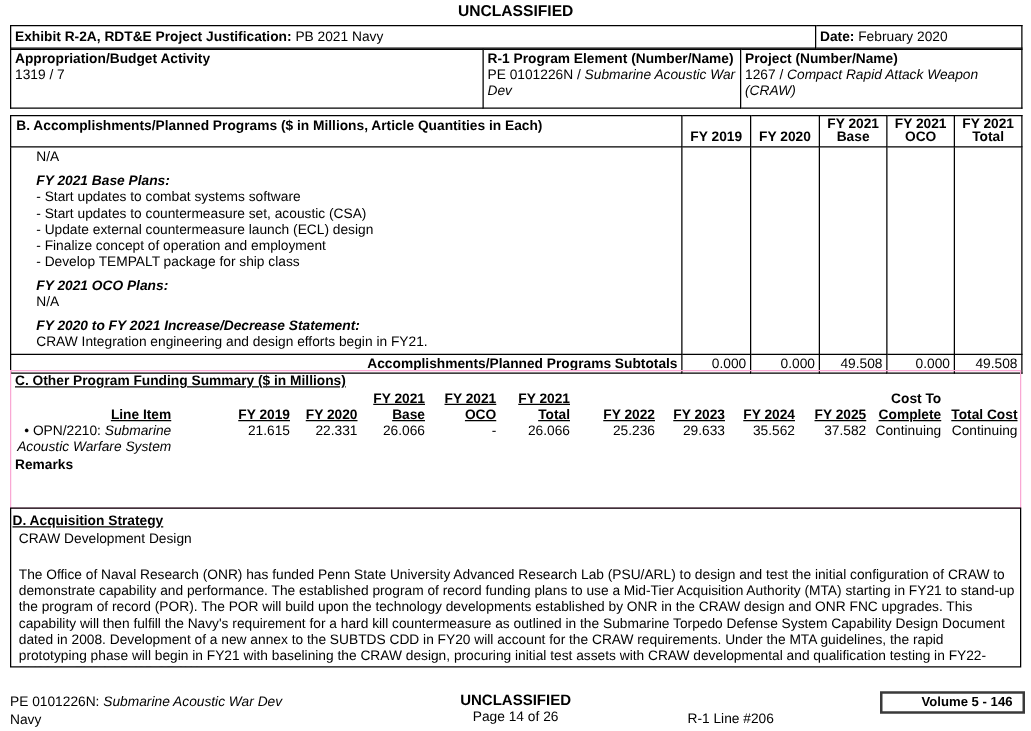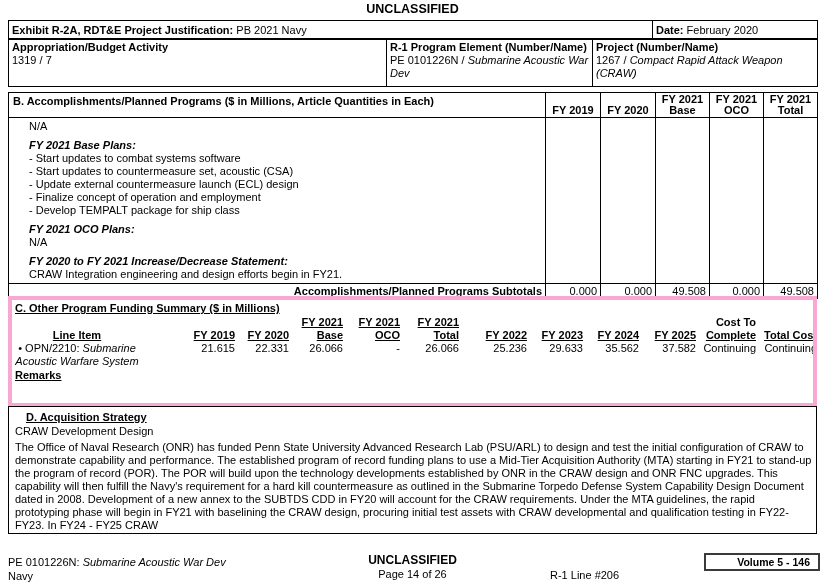--- a/index.html
+++ b/index.html
@@ -34,37 +34,37 @@
   .b-body-cell { height:160px; padding:2px 20px; }
   .bline { line-height:13px; }
   .bi { font-weight:bold; font-style:italic; }
   .bspacer { height:6px; }
   .b-subtotal-label { text-align:right; font-weight:bold; padding:0 3px; height:14px; line-height:14px; }
   .b-subtotal-val { text-align:right; padding:0 3px; height:14px; line-height:14px; }
 
   
   .secc {
     position:absolute; left:8px; top:296px; width:809px; height:111px;
-    border:4px solid #f9a8d4; overflow:hidden;
+    border:1px solid #f9a8d4; overflow:hidden;
   }
   .c-title { margin:2px 0 0 3px; font-weight:bold; text-decoration:underline; line-height:13px; }
   .ctab { width:807px; margin-top:1px; }
   .ctab td { padding:0 2px; line-height:13px; text-align:right; vertical-align:top; }
-  .ctab .li-col { text-align:center; }
+  .ctab .li-col { text-align:right; }
   .ctab .hdr { font-weight:bold; }
   .u { text-decoration:underline; }
-  .remarks { margin:1px 0 16px 3px; font-weight:bold; text-decoration:underline; line-height:13px; }
+  .remarks { margin:1px 0 16px 3px; font-weight:bold; line-height:13px; }
 
   
   .secd {
     position:absolute; left:8px; top:406px; width:809px; height:128px;
     border:1px solid #000; overflow:hidden;
   }
-  .d-title { margin:4px 0 0 17px; font-weight:bold; text-decoration:underline; line-height:13px; }
-  .d-sub { margin:1px 0 3px 6px; line-height:13px; }
+  .d-title { margin:4px 0 0 1px; font-weight:bold; text-decoration:underline; line-height:13px; }
+  .d-sub { margin:1px 0 16px 6px; line-height:13px; }
   .d-para { margin:0 4px 0 6px; line-height:13px; text-align:left; }
 
   
   .foot-pe { position:absolute; left:8px; top:556px; line-height:13px; }
   .foot-service { position:absolute; left:8px; top:570px; line-height:13px;text-align:center; }
   .foot-center { position:absolute; left:0; top:554px; width:825px; text-align:center; }
   .foot-class { font-weight:bold; font-size:12px; line-height:13px; }
   .foot-page { line-height:14px; }
   .foot-r1 { position:absolute; left:550px; top:569px; line-height:13px; }
   .vol-box {

